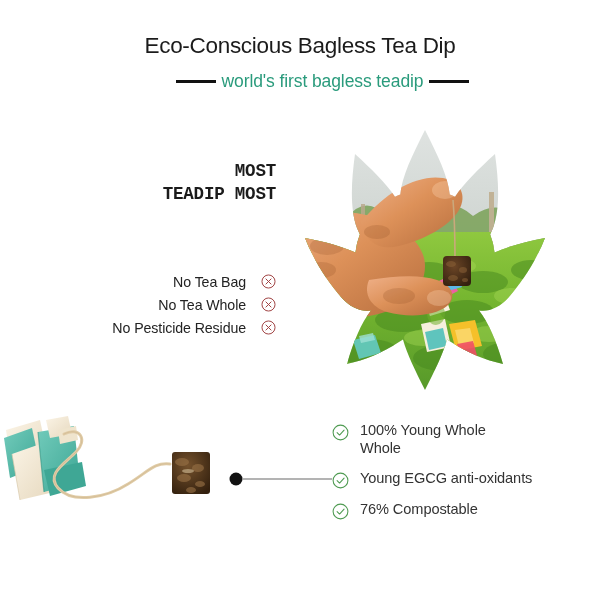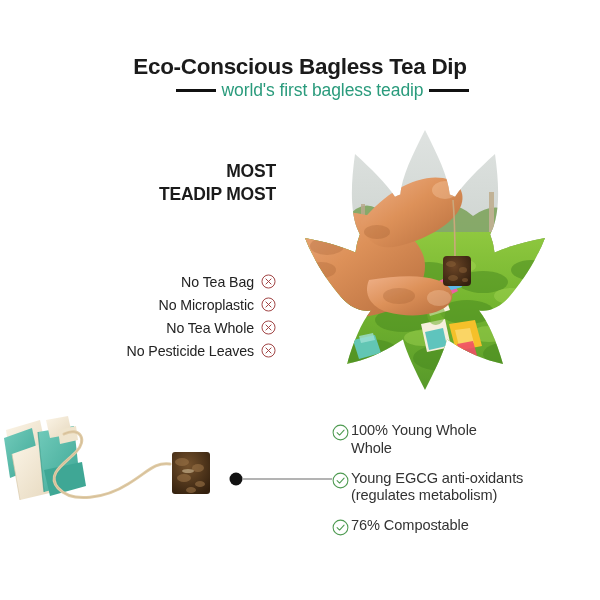--- a/index.html
+++ b/index.html
@@ -22,27 +22,27 @@
   
   #header {
     position: absolute;
     left: 0;
     top: 34px;
     width: 600px;
     text-align: center;
   }
   #main-title {
     font-size: 22.5px;
-    font-weight: bold;
+    font-weight: normal;
     letter-spacing: -0.3px;
     color: #1b1b1b;
     line-height: 1.1;
-    margin-top: 21px;
   }
   #subtitle-row {
+    margin-top: 12px;
     display: flex;
     align-items: center;
     justify-content: center;
     gap: 6px;
     padding-left: 45px;
   }
   .sub-dash {
     display: block;
     width: 40px;
     height: 2.6px;
@@ -63,34 +63,35 @@
     width: 180px;
     text-align: right;
     font-size: 17.5px;
     font-weight: bold;
     line-height: 1.33;
     color: #1b1b1b;
     letter-spacing: -0.2px;
   }
   #claim-heading .cl {
     display: block;
+    font-family: Liberation Mono, monospace;
   }
 
   
   #nolist {
     position: absolute;
     left: 20px;
     top: 270px;
     width: 256px;
   }
   .no-row {
     display: flex;
     align-items: center;
     justify-content: flex-end;
-    gap: 7px;
+    gap: 15px;
     height: 23px;
   }
   .no-label {
     font-size: 14.2px;
     color: #232323;
     letter-spacing: -0.1px;
     white-space: nowrap;
   }
   .xmark {
     flex: 0 0 auto;
@@ -134,21 +135,21 @@
   
   #yeslist {
     position: absolute;
     left: 332px;
     top: 422px;
     width: 262px;
   }
   .yes-row {
     display: flex;
     align-items: flex-start;
-    gap: 2px;
+    gap: 11px;
     margin-bottom: 12px;
   }
   .checkmark {
     flex: 0 0 auto;
     width: 17px;
     height: 17px;
     margin-top: 2px;
   }
   .yes-label {
     font-size: 14.6px;
@@ -182,42 +183,33 @@
     <div class="no-row">
       <span class="no-label">No Tea Bag</span>
       <span class="xmark">
         <svg viewBox="0 0 20 20" width="15" height="15">
           <circle cx="10" cy="10" r="8.7" fill="none" stroke="#9e4040" stroke-width="1.3"></circle>
           <path d="M6.6 6.6 L13.4 13.4 M13.4 6.6 L6.6 13.4" stroke="#9e4040" stroke-width="1.3" stroke-linecap="round"></path>
         </svg>
       </span>
     </div>
 
-    <div class="no-row">
-      <span class="no-label">No Microplastic</span>
-      <span class="xmark">
-        <svg viewBox="0 0 20 20" width="15" height="15">
-          <circle cx="10" cy="10" r="8.7" fill="none" stroke="#9e4040" stroke-width="1.3"></circle>
-          <path d="M6.6 6.6 L13.4 13.4 M13.4 6.6 L6.6 13.4" stroke="#9e4040" stroke-width="1.3" stroke-linecap="round"></path>
-        </svg>
-      </span>
-    </div>
 
     <div class="no-row">
       <span class="no-label">No Tea Whole</span>
       <span class="xmark">
         <svg viewBox="0 0 20 20" width="15" height="15">
           <circle cx="10" cy="10" r="8.7" fill="none" stroke="#9e4040" stroke-width="1.3"></circle>
           <path d="M6.6 6.6 L13.4 13.4 M13.4 6.6 L6.6 13.4" stroke="#9e4040" stroke-width="1.3" stroke-linecap="round"></path>
         </svg>
       </span>
     </div>
 
     <div class="no-row">
-      <span class="no-label">No Pesticide Leaves</span>
+      <span class="no-label">No Pesticide Residue</span>
       <span class="xmark">
         <svg viewBox="0 0 20 20" width="15" height="15">
           <circle cx="10" cy="10" r="8.7" fill="none" stroke="#9e4040" stroke-width="1.3"></circle>
           <path d="M6.6 6.6 L13.4 13.4 M13.4 6.6 L6.6 13.4" stroke="#9e4040" stroke-width="1.3" stroke-linecap="round"></path>
         </svg>
       </span>
     </div>
 
   </div>
 
@@ -437,21 +429,20 @@
 
     <div class="yes-row">
       <span class="checkmark">
         <svg viewBox="0 0 20 20" width="17" height="17">
           <circle cx="10" cy="10" r="8.7" fill="none" stroke="#4f9b52" stroke-width="1.25"></circle>
           <path d="M6 10.2 L8.9 13 L14.2 7.2" fill="none" stroke="#4f9b52" stroke-width="1.25" stroke-linecap="round" stroke-linejoin="round"></path>
         </svg>
       </span>
       <span class="yes-label">
         <span>Young EGCG anti-oxidants</span><br>
-        <span>(regulates metabolism)</span>
       </span>
     </div>
 
     <div class="yes-row">
       <span class="checkmark">
         <svg viewBox="0 0 20 20" width="17" height="17">
           <circle cx="10" cy="10" r="8.7" fill="none" stroke="#4f9b52" stroke-width="1.25"></circle>
           <path d="M6 10.2 L8.9 13 L14.2 7.2" fill="none" stroke="#4f9b52" stroke-width="1.25" stroke-linecap="round" stroke-linejoin="round"></path>
         </svg>
       </span>

